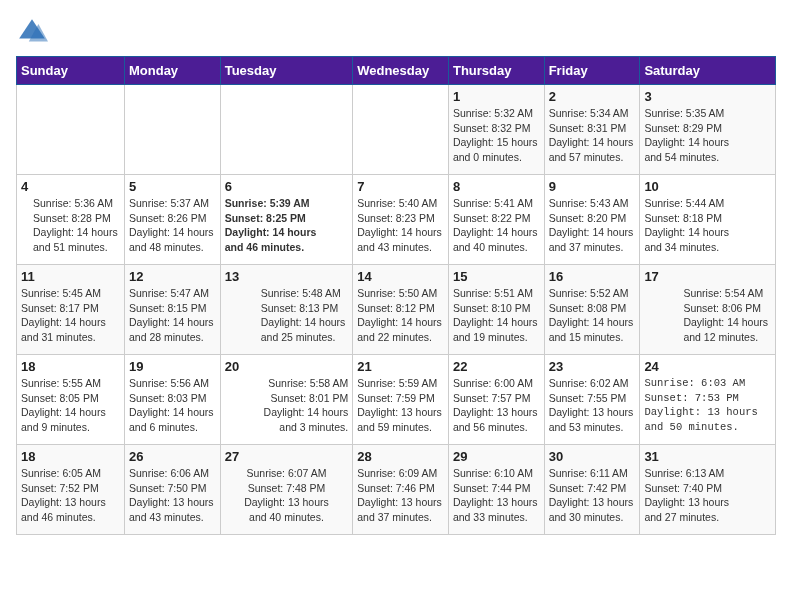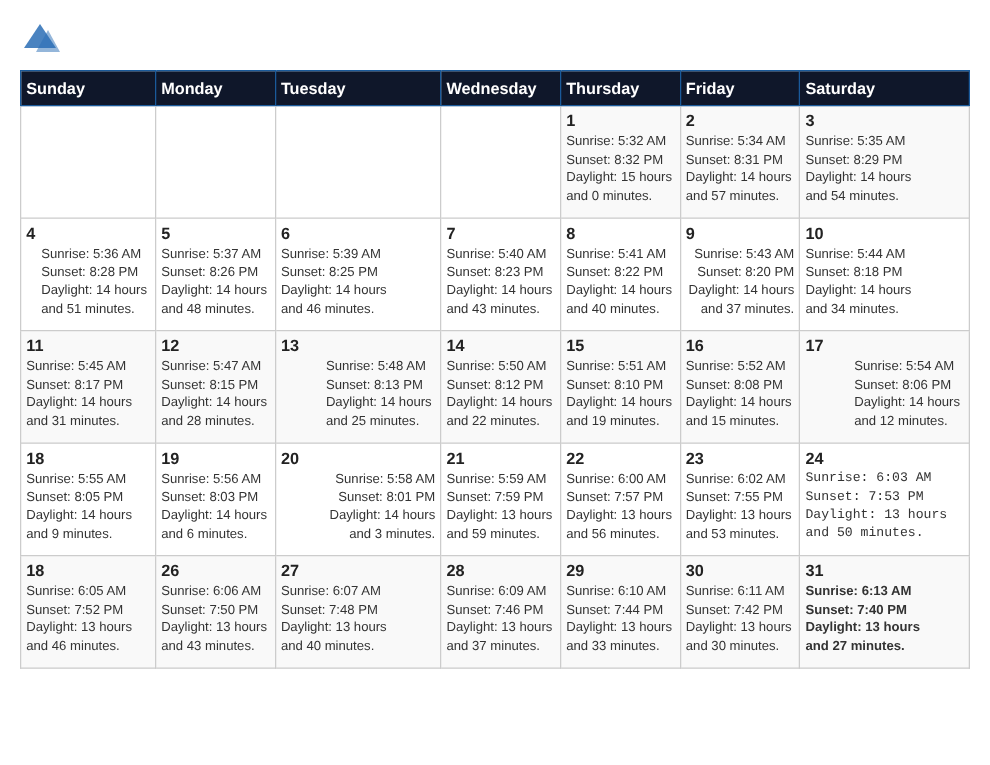--- a/index.html
+++ b/index.html
@@ -52,21 +52,21 @@
     .location {
       font-size: 15px;
       color: #444;
     }
     .calendar {
       width: 100%;
       border-collapse: collapse;
       font-size: 11px;
     }
     .calendar thead tr {
-      background-color: #0f172a;
+      background-color: #4c1d95;
       color: #fff;
     }
     .calendar thead th {
       padding: 6px 4px;
       text-align: left;
       font-size: 13px;
       font-weight: bold;
       border: 1px solid #1a5a9a;
     }
     .calendar tbody tr {
@@ -169,42 +169,42 @@
         </td>
         <td>
           <span class="day-number">5</span>
           <div class="day-info" style="white-space: pre-line;">Sunrise: 5:37 AM
 Sunset: 8:26 PM
 Daylight: 14 hours
 and 48 minutes.</div>
         </td>
         <td>
           <span class="day-number">6</span>
-          <div class="day-info" style="white-space: pre-line;">Sunrise: 5:39 AM
+          <div class="day-info" style="white-space: pre-line; font-weight: bold;">Sunrise: 5:39 AM
 Sunset: 8:25 PM
 Daylight: 14 hours
 and 46 minutes.</div>
         </td>
         <td>
           <span class="day-number">7</span>
           <div class="day-info" style="white-space: pre-line;">Sunrise: 5:40 AM
 Sunset: 8:23 PM
 Daylight: 14 hours
 and 43 minutes.</div>
         </td>
         <td>
           <span class="day-number">8</span>
           <div class="day-info" style="white-space: pre-line;">Sunrise: 5:41 AM
 Sunset: 8:22 PM
 Daylight: 14 hours
 and 40 minutes.</div>
         </td>
         <td>
           <span class="day-number">9</span>
-          <div class="day-info" style="white-space: pre-line; text-align: right;">Sunrise: 5:43 AM
+          <div class="day-info" style="white-space: pre-line;">Sunrise: 5:43 AM
 Sunset: 8:20 PM
 Daylight: 14 hours
 and 37 minutes.</div>
         </td>
         <td>
           <span class="day-number">10</span>
           <div class="day-info" style="white-space: pre-line;">Sunrise: 5:44 AM
 Sunset: 8:18 PM
 Daylight: 14 hours
 and 34 minutes.</div>
@@ -322,21 +322,21 @@
         </td>
         <td>
           <span class="day-number">26</span>
           <div class="day-info" style="white-space: pre-line;">Sunrise: 6:06 AM
 Sunset: 7:50 PM
 Daylight: 13 hours
 and 43 minutes.</div>
         </td>
         <td>
           <span class="day-number">27</span>
-          <div class="day-info" style="white-space: pre-line;">Sunrise: 6:07 AM
+          <div class="day-info" style="white-space: pre-line; text-align: center;">Sunrise: 6:07 AM
 Sunset: 7:48 PM
 Daylight: 13 hours
 and 40 minutes.</div>
         </td>
         <td>
           <span class="day-number">28</span>
           <div class="day-info" style="white-space: pre-line;">Sunrise: 6:09 AM
 Sunset: 7:46 PM
 Daylight: 13 hours
 and 37 minutes.</div>
@@ -350,20 +350,20 @@
         </td>
         <td>
           <span class="day-number">30</span>
           <div class="day-info" style="white-space: pre-line;">Sunrise: 6:11 AM
 Sunset: 7:42 PM
 Daylight: 13 hours
 and 30 minutes.</div>
         </td>
         <td>
           <span class="day-number">31</span>
-          <div class="day-info" style="white-space: pre-line; font-weight: bold;">Sunrise: 6:13 AM
+          <div class="day-info" style="white-space: pre-line;">Sunrise: 6:13 AM
 Sunset: 7:40 PM
 Daylight: 13 hours
 and 27 minutes.</div>
         </td>
       </tr>
     </tbody>
 </table>
 
 </body></html>

